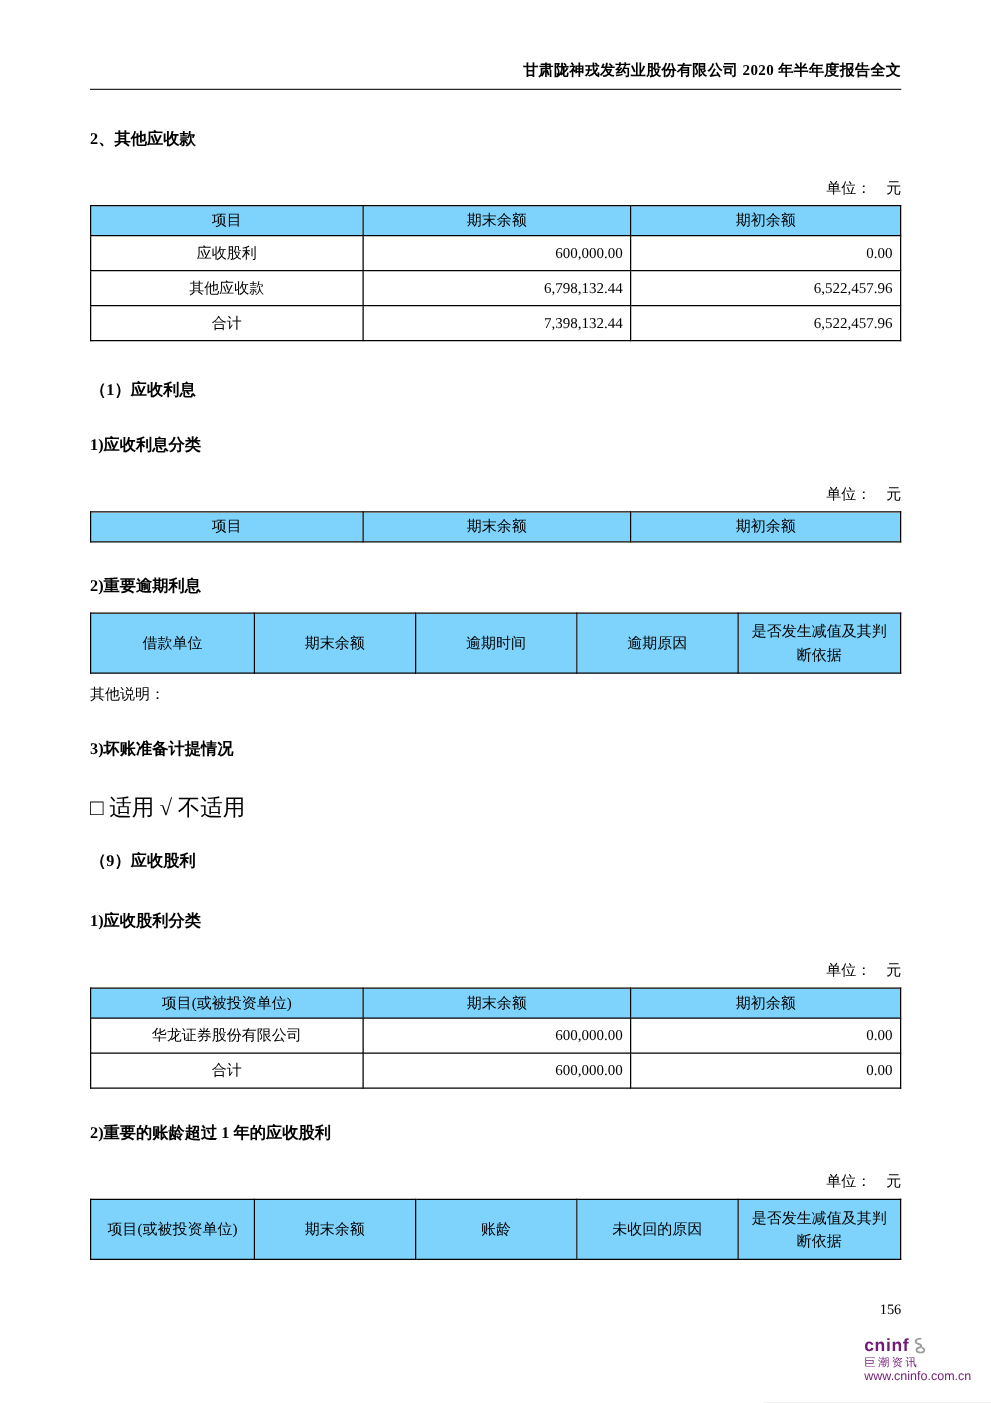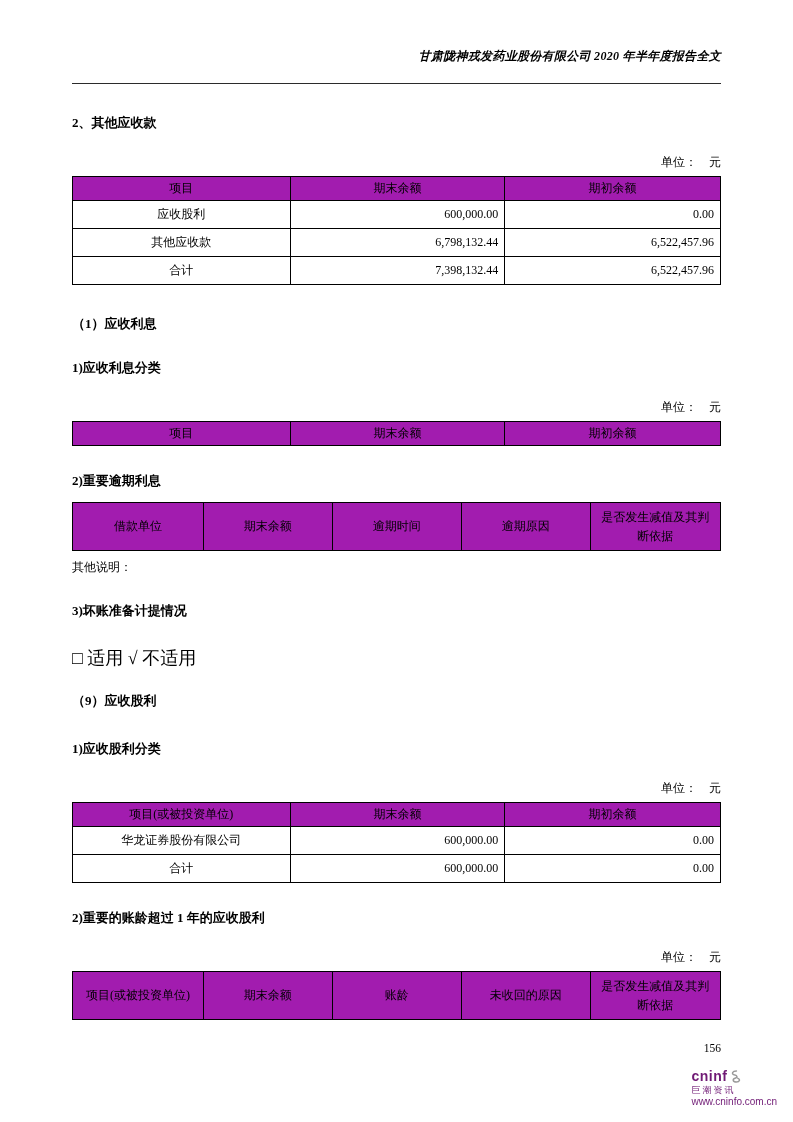--- a/index.html
+++ b/index.html
@@ -4,39 +4,39 @@
 <style>
   * { margin:0; padding:0; box-sizing:border-box; }
   html,body { background:#e8e8e8; }
   body { font-family:"Liberation Serif","DejaVu Serif",serif; color:#000; }
   .page {
     width:793px; height:1122px; margin:0 auto; background:#ffffff;
     position:relative; padding:48px 72px 0 72px; overflow:hidden;
   }
   .doc-header {
     text-align:right; font-weight:bold; font-size:12px; letter-spacing:0.3px;
-    padding-bottom:18px; border-bottom:1px solid #2b2b2b;font-style:italic;
+    padding-bottom:6px; border-bottom:1px solid #2b2b2b;
   }
   .sec-title { font-weight:bold; font-size:13px; }
   .mt-xl { margin-top:30px; }
   .mt-l  { margin-top:26px; }
   .mt-m  { margin-top:22px; }
   .unit-line {
     text-align:right; font-size:12px; margin-top:22px; margin-bottom:5px;
     white-space:pre;
   }
   table.data {
     width:100%; border-collapse:collapse; table-layout:fixed;
   }
   table.data th, table.data td {
     border:1px solid #000; font-size:12px; font-weight:normal;
     padding:2px 6px; overflow:hidden;
   }
   table.data th {
-    background:#a21caf; text-align:center; height:24px; vertical-align:middle;
+    background:#7dd3fc; text-align:center; height:24px; vertical-align:middle;
     line-height:1.55;
   }
   table.data.tall th { height:48px; }
   table.data td { height:28px; vertical-align:middle; }
   td.left { text-align:center; }
   td.num  { text-align:right; }
   .plain-note { font-size:12px; margin-top:8px; }
   .check-line { font-size:18px; margin-top:26px; }
   .table-gap { margin-top:12px; }
   .page-number {

